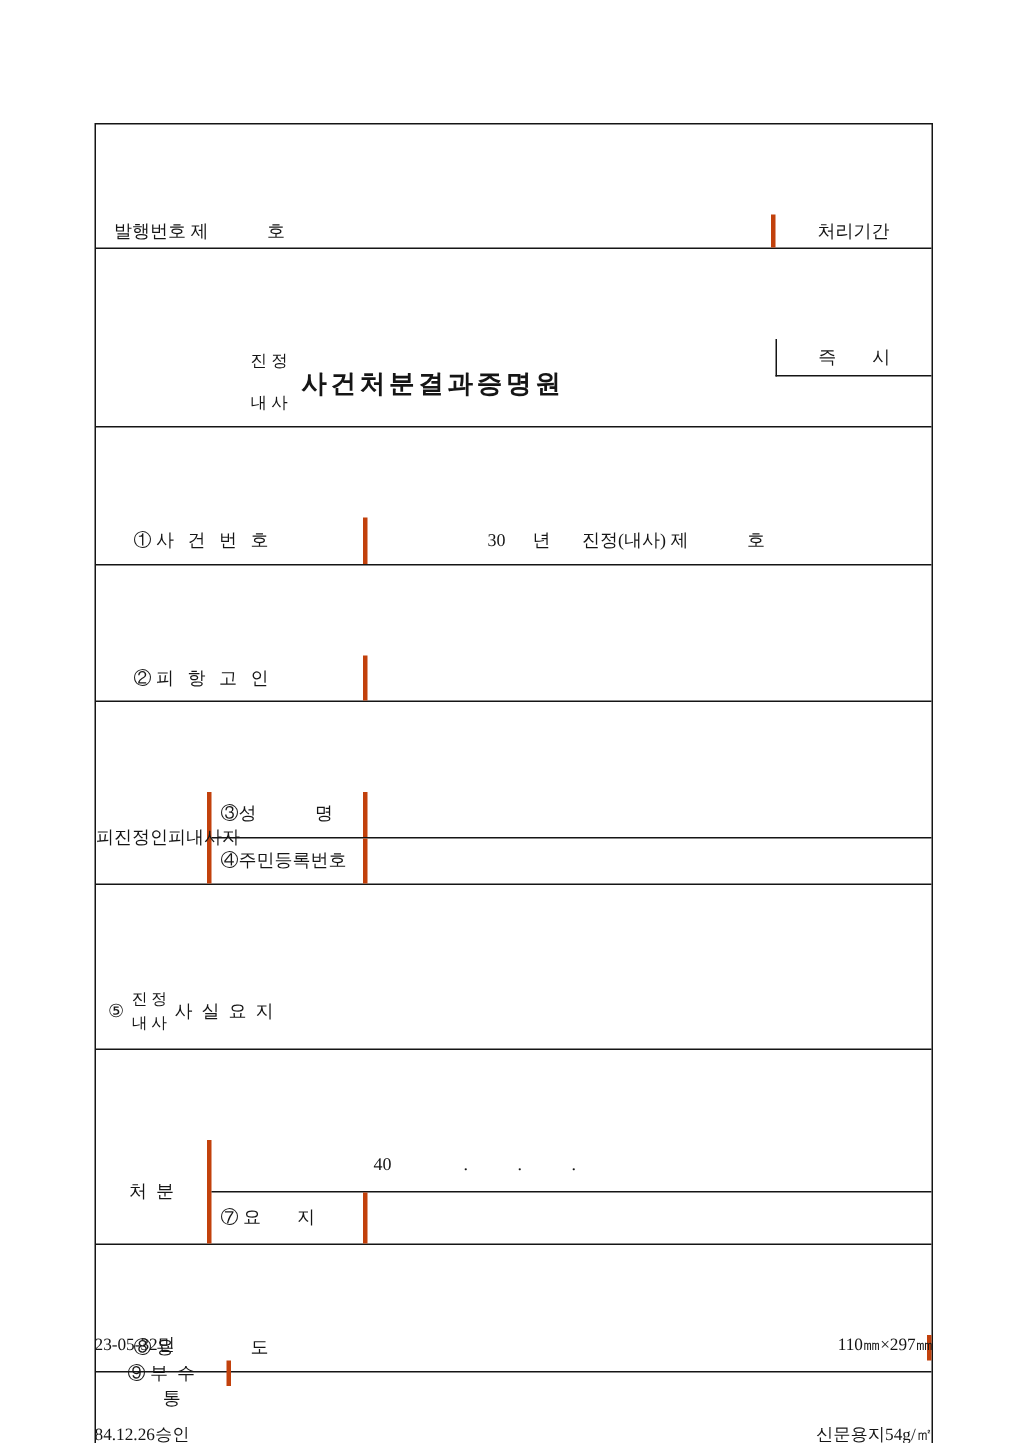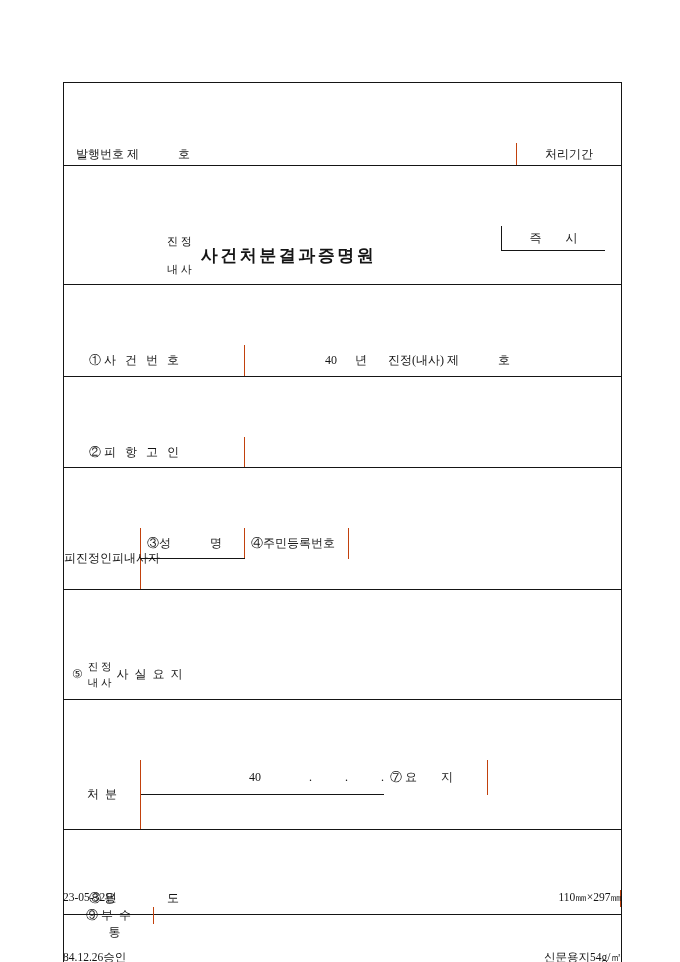--- a/index.html
+++ b/index.html
@@ -16,53 +16,53 @@
   .form {
     position: absolute;
     left: 63px; top: 82px;
     width: 559px;
     border: 1px solid #151515;
     box-sizing: border-box;
     white-space: pre;
   }
   .frow { display: flex; border-bottom: 1px solid #151515; box-sizing: border-box; }
   .cell { box-sizing: border-box; display: flex; align-items: center; }
-  .br { border-right: 1px solid #c2410c; }
+  .br { border-right: 3px solid #c2410c; }
   .bb { border-bottom: 1px solid #151515; }
 
   
   .r1 { height: 23px; }
   .issue { flex: 1; padding-left: 12px; }
   .ptime { width: 104px; justify-content: center; }
 
   
   .r2 { height: 59px; position: relative; align-items: center; }
   .title-wrap { display: flex; align-items: center; margin-left: 103px; gap: 9px; }
   .stack { display: flex; flex-direction: column; text-align: left; font-size: 10.5px; }
   .title-stack { line-height: 28px; font-size: 11px; }
   .main-title { font-size: 17px; font-weight: bold; letter-spacing: 2.5px; }
   .immediate {
-    position: absolute; top: 0; right: 16px;
+    position: absolute; top: 0; right: 0;
     width: 104px; height: 25px;
     border-left: 1px solid #151515; border-bottom: 1px solid #151515;
     display: flex; align-items: center; justify-content: center;
     box-sizing: border-box;
   }
 
   
   .r3 { height: 32px; }
   .r4 { height: 31px; }
   .wide-label { width: 181px; padding-left: 25px; }
   .case-val { flex: 1; padding-left: 80px; }
   .empty-val { flex: 1; }
 
   
   .r5 { height: 62px; }
   .party-col { width: 77px; justify-content: space-around; align-items: center; padding: 5px 0; }
-  .subcol { flex: 1; display: flex; }
+  .subcol { flex: 1; display: flex; flex-direction: column; }
   .subrow { display: flex; height: 31px; box-sizing: border-box; }
   .subrow7 { display: flex; height: 35px; box-sizing: border-box; }
   .sublabel { width: 104px; padding-left: 6px; }
   .subval { flex: 1; }
   .date-val { flex: 1; padding-left: 108px; }
 
   
   .r6 { height: 50px; }
   .fact-cell { flex: 1; padding-left: 8px; gap: 5px; }
   .small-stack { line-height: 16px; }
@@ -102,21 +102,21 @@
           <span>내 사</span>
         </div>
         <div class="main-title">사건처분결과증명원</div>
       </div>
       <div class="immediate">즉        시</div>
     </div>
 
     
     <div class="frow r3">
       <div class="cell br wide-label">① 사   건   번   호</div>
-      <div class="cell case-val">40      년       진정(내사) 제             호</div>
+      <div class="cell case-val">30      년       진정(내사) 제             호</div>
     </div>
 
     
     <div class="frow r4">
       <div class="cell br wide-label">② 피   항   고   인</div>
       <div class="cell empty-val"></div>
     </div>
 
     
     <div class="frow r5">

